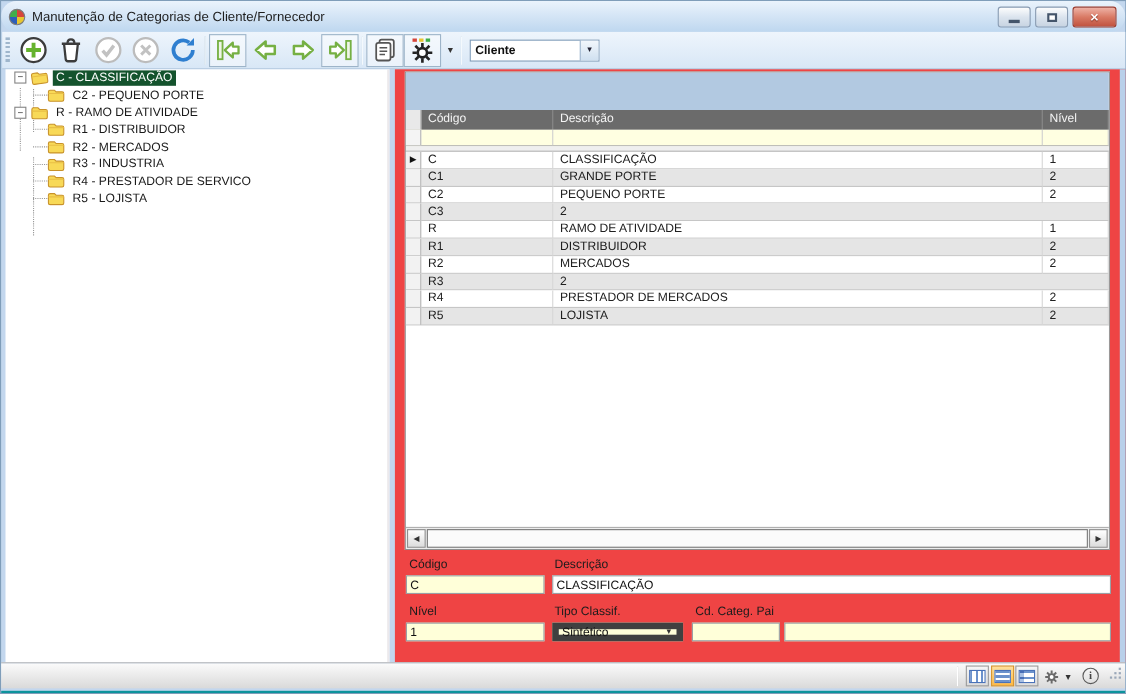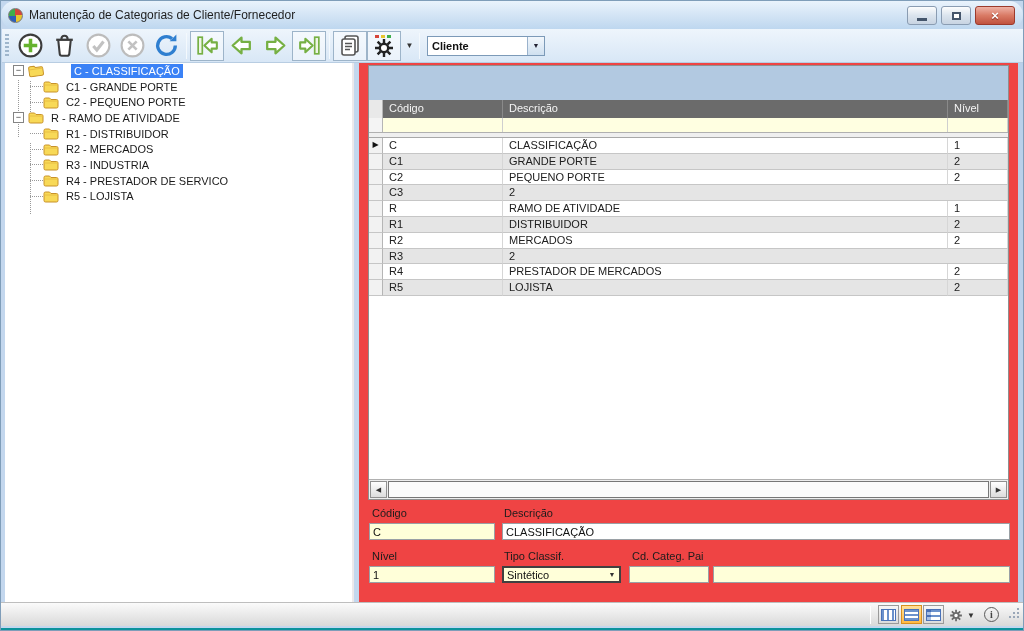--- a/index.html
+++ b/index.html
@@ -55,21 +55,21 @@
   .vline { position:absolute; width:0; border-left:1px dotted #999; }
   .trow { position:relative; height:15.7px; display:flex; align-items:center; font-size:11px; color:#1a1a1a; }
   .trow:first-of-type { margin-top:2px; }
   .trow.root { padding-left:8px; }
   .trow.child { padding-left:25px; }
   .expander { width:11px; height:11px; border:1px solid #848484; background:#fff;
     font-size:9px; line-height:8px; text-align:center; color:#333; margin-right:4px; flex:none; }
   .connector { width:13px; height:1px; border-bottom:1px dotted #999; margin-right:0; flex:none; }
   .folder { width:16px; height:13px; margin-right:4px; flex:none; display:flex; align-items:center; }
   .tlabel { white-space:nowrap; padding:1px 3px; }
-  .tlabel.sel { background:#3b82f6; color:#fff;margin-left:23px; }
+  .tlabel.sel { background:#14532d; color:#fff; }
 
   
   .right-panel { position:absolute; left:358px; top:62px; width:667px; height:539px;
     background:#ef4444; border-right:8px solid #b9d0ea; }
 
   .grid { position:absolute; left:9px; top:2px; width:641px; height:435px;
     border:1px solid #8f8f8f; background:#fff; display:flex; flex-direction:column; font-size:11px; }
   .band { height:34px; background:#b2c9e1; flex:none; }
   .gheader { display:flex; height:18px; flex:none; background:#6b6b6b; }
   .gh { color:#f4f4f4; padding:2px 0 0 6px; border-right:1px solid #8a8a8a; overflow:hidden; }
@@ -92,21 +92,21 @@
   .sbtn { width:17px; flex:none; border:1px solid #909090; background:linear-gradient(180deg,#fff,#dcdcdc);
     display:flex; align-items:center; justify-content:center; font-size:7px; color:#333; }
   .sthumb { flex:1; border:1px solid #777; background:#fbfbfb; margin:0 1px; }
 
   
   .flabel { position:absolute; font-size:11px; color:#1c1c1c; white-space:nowrap; }
   .ffield { position:absolute; height:17px; border:1px solid #9aa0a5; font-size:11px;
     font-family:"Liberation Sans",sans-serif; padding:0 3px; color:#111; }
   .ffield.yellow { background:#ffffd9; }
   .ffield.white { background:#fff; }
-  .fcombo { position:absolute; height:17px; border:2px solid #404040; background:#ffffd9;
+  .fcombo { position:absolute; height:17px; border:6px solid #404040; background:#ffffd9;
     display:flex; align-items:center; font-size:11px; color:#111; }
   .fcombo .val { flex:1; padding-left:3px; }
   .fcombo .arr { width:14px; text-align:center; font-size:7px; color:#333; }
 
   
   .statusbar { position:absolute; left:0; top:601px; width:1022px; height:24px;
     background:linear-gradient(180deg,#fbfbfb,#d9d9d9); border-top:1px solid #bebebe; }
   .sb-sep { position:absolute; right:152px; top:3px; height:18px; width:1px;
     background:#b0b0b0; border-right:1px solid #fff; }
   .viewbtn { position:absolute; top:2px; width:21px; height:19px; border:1px solid #9a9a9a;
@@ -261,30 +261,20 @@
       <span class="tlabel sel">C - CLASSIFICAÇÃO</span>
     </div>
     <div class="trow child">
       <span class="connector"></span>
       <span class="folder">
           <svg width="16" height="13" viewBox="0 0 16 13">
             <path d="M1 3.5Q1 2 2.5 2h4L8 3.5h5.5Q15 3.5 15 5v5.5Q15 12 13.5 12h-11Q1 12 1 10.5Z" fill="#f8d957" stroke="#c8922a"></path>
             <path d="M1 5h14" stroke="#e8be45"></path>
           </svg>
         </span>
-      <span class="tlabel">C1 - GRANDE PORTE</span>
-    </div>
-    <div class="trow child">
-      <span class="connector"></span>
-      <span class="folder">
-          <svg width="16" height="13" viewBox="0 0 16 13">
-            <path d="M1 3.5Q1 2 2.5 2h4L8 3.5h5.5Q15 3.5 15 5v5.5Q15 12 13.5 12h-11Q1 12 1 10.5Z" fill="#f8d957" stroke="#c8922a"></path>
-            <path d="M1 5h14" stroke="#e8be45"></path>
-          </svg>
-        </span>
       <span class="tlabel">C2 - PEQUENO PORTE</span>
     </div>
     <div class="trow root">
       <span class="expander"><span>−</span></span>
       <span class="folder">
           <svg width="16" height="13" viewBox="0 0 16 13">
             <path d="M1 3.5Q1 2 2.5 2h4L8 3.5h5.5Q15 3.5 15 5v5.5Q15 12 13.5 12h-11Q1 12 1 10.5Z" fill="#f8d957" stroke="#c8922a"></path>
             <path d="M1 5h14" stroke="#e8be45"></path>
           </svg>
         </span>

